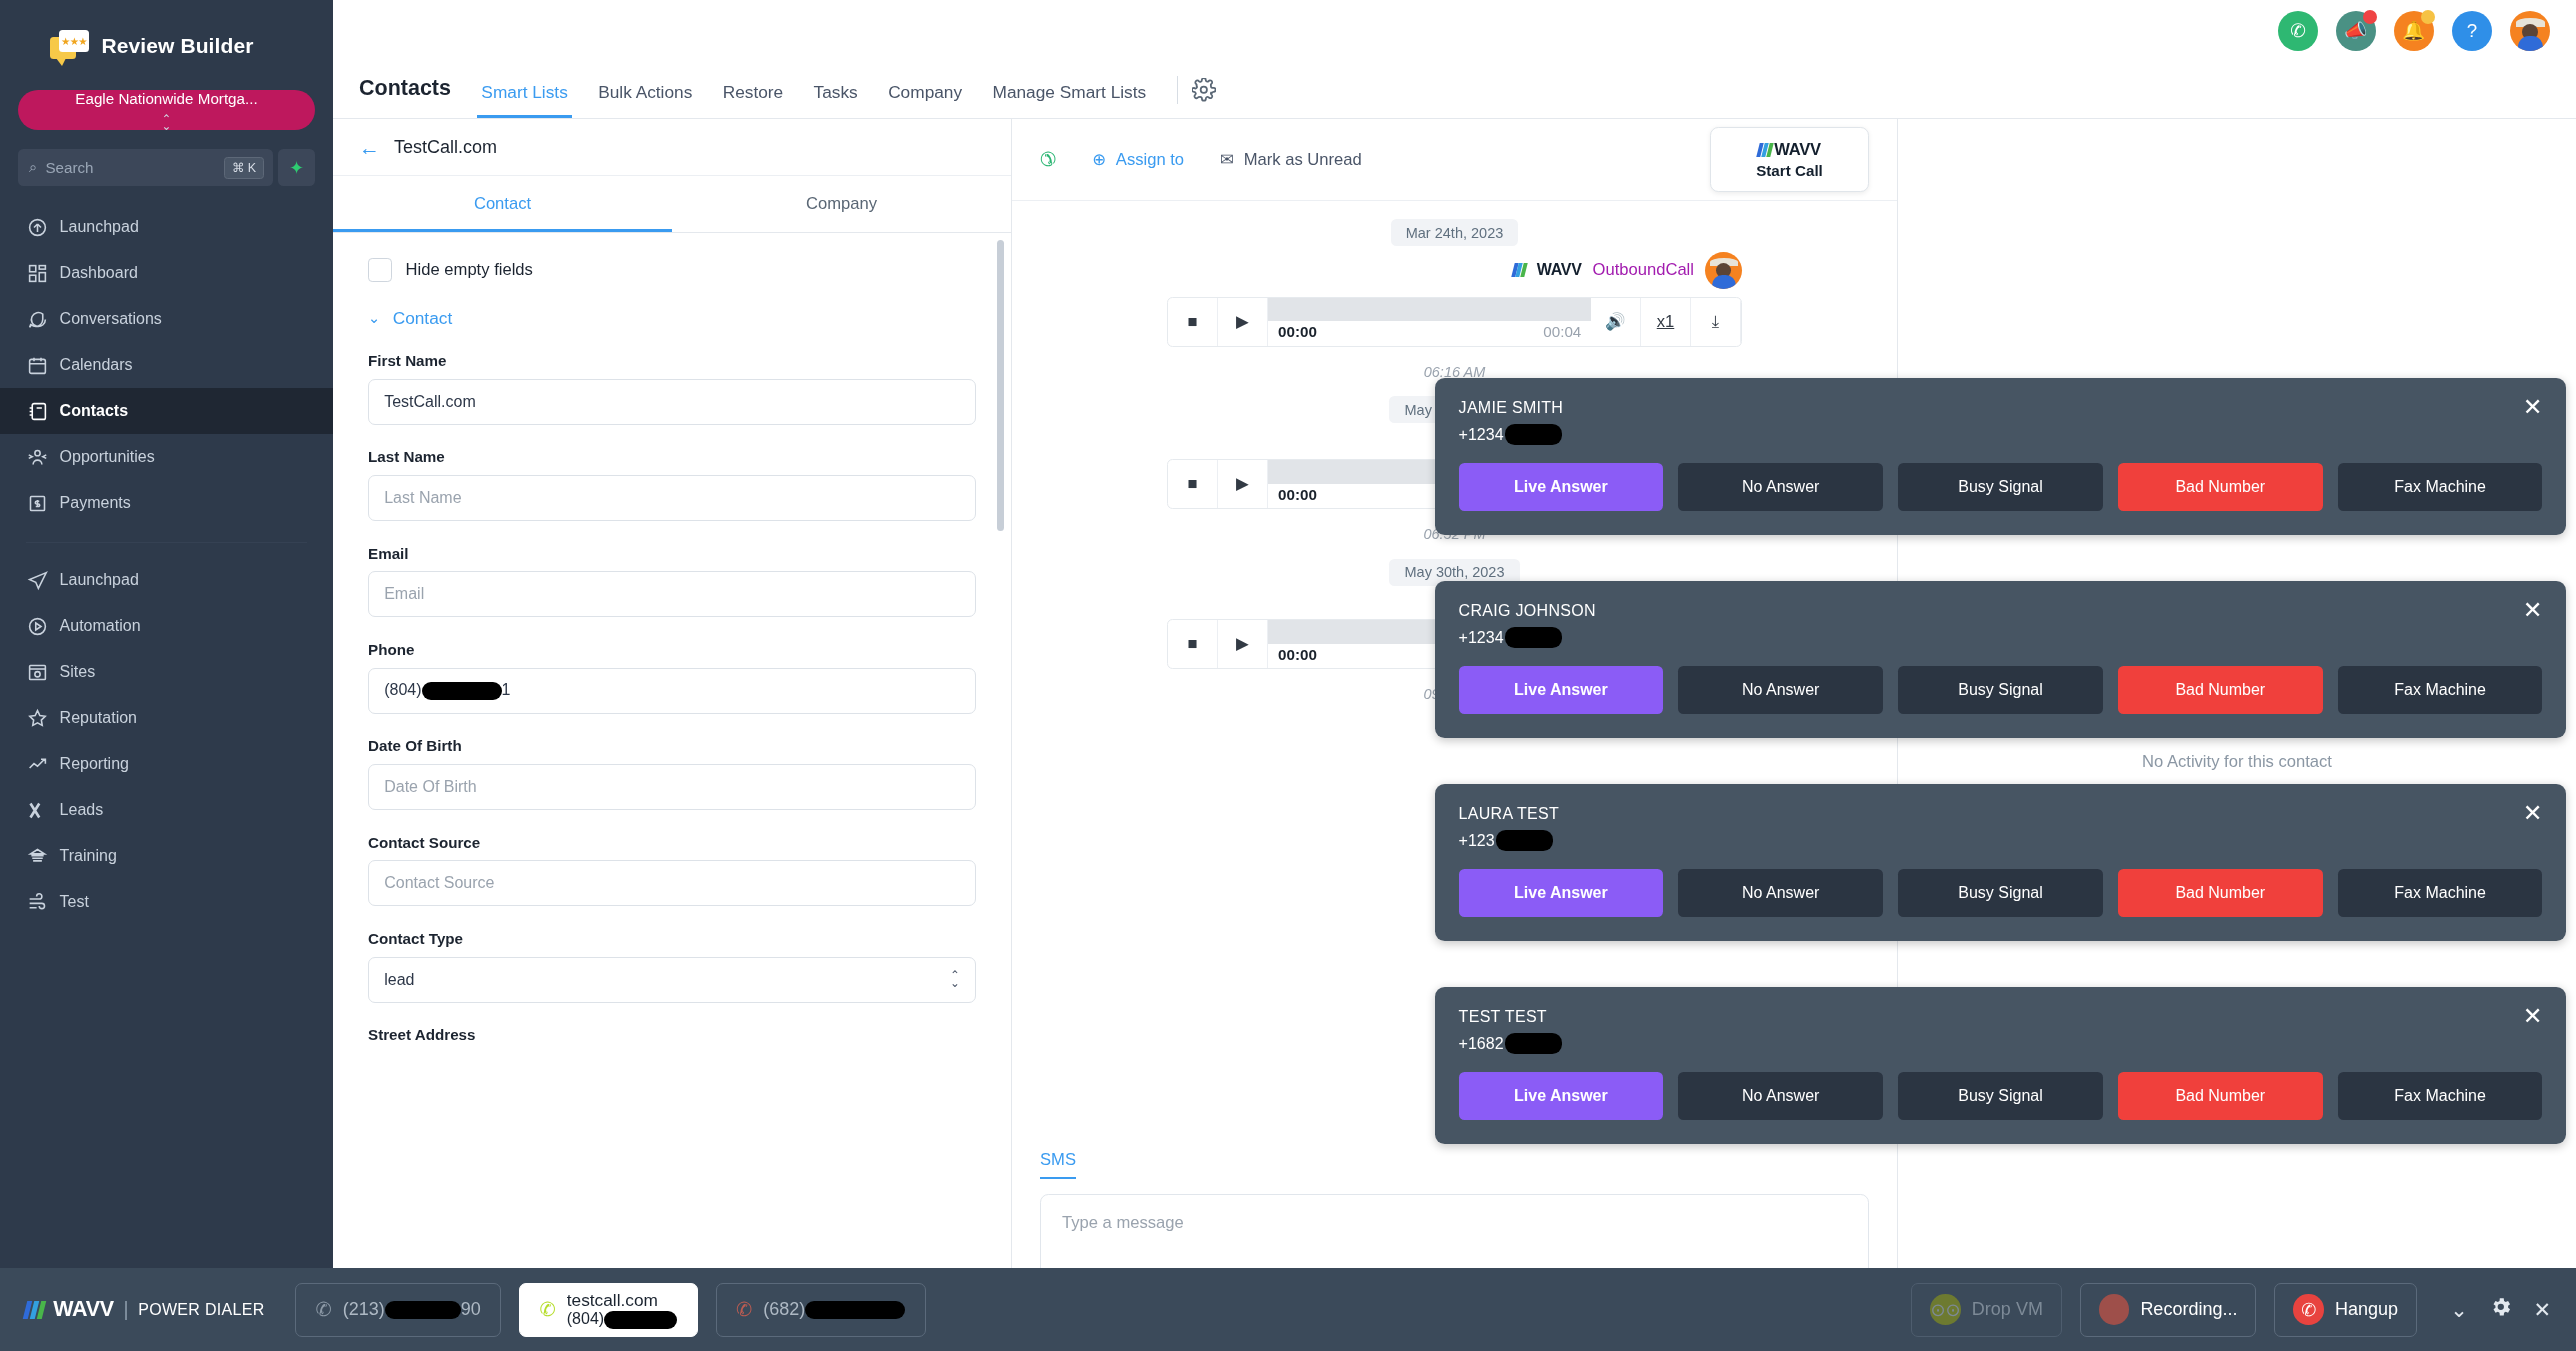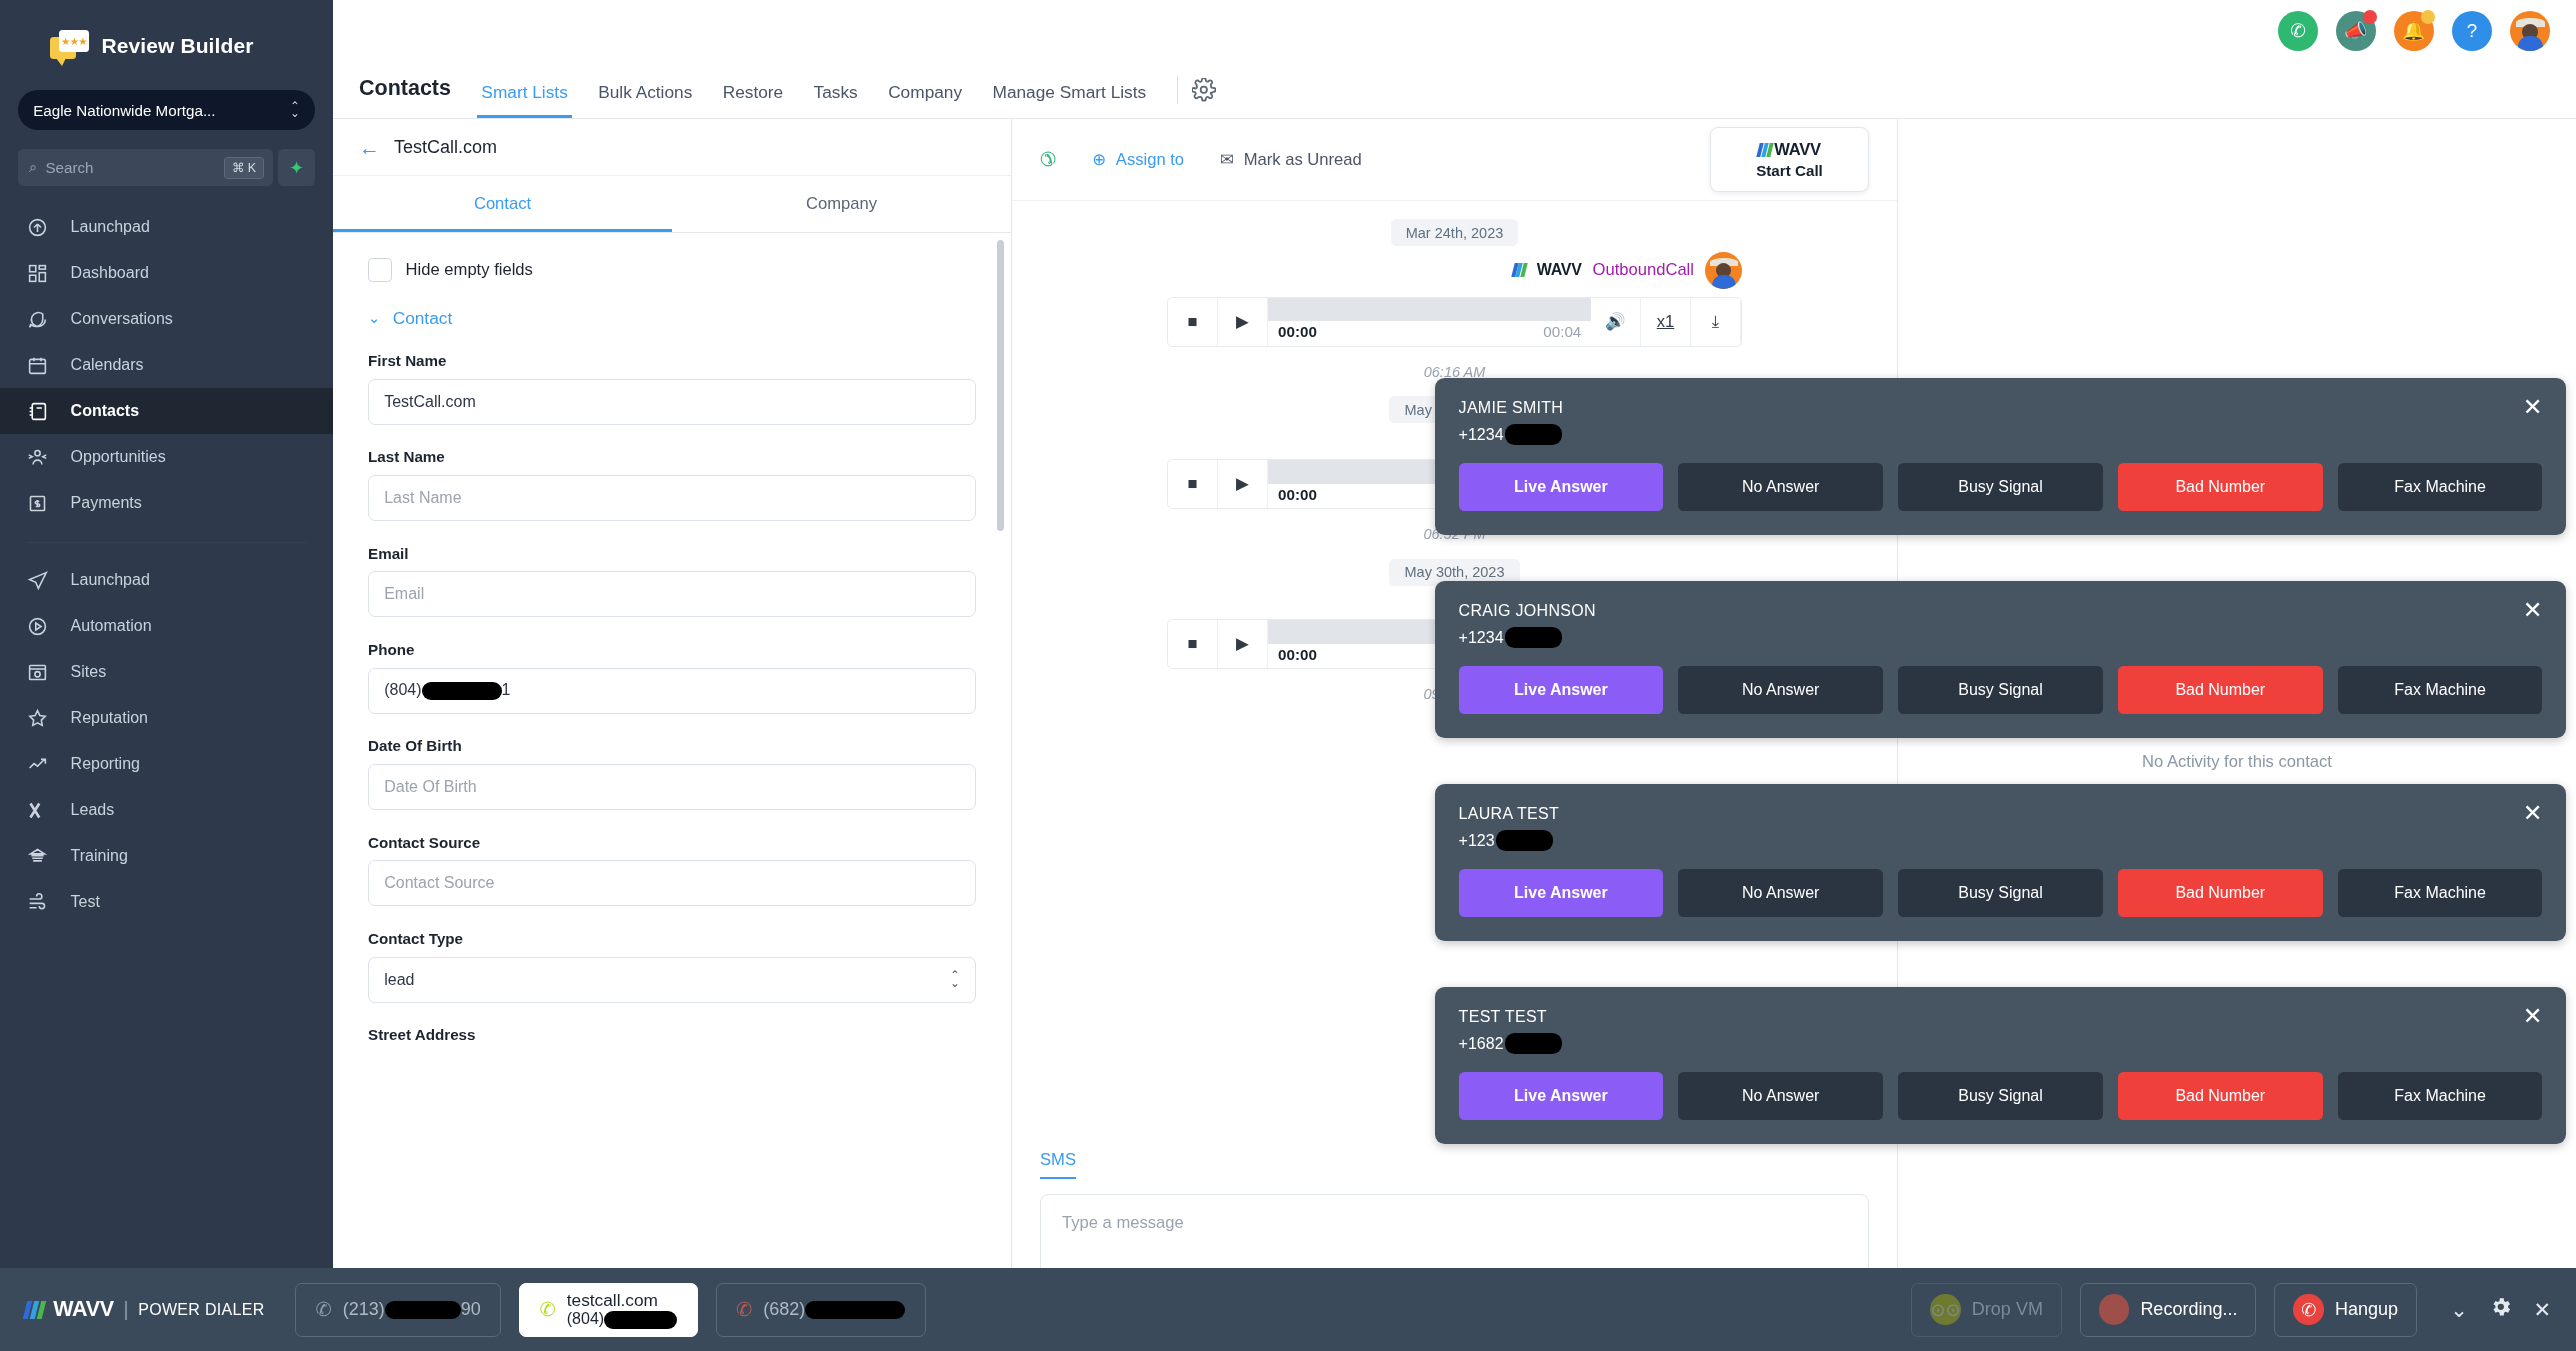--- a/index.html
+++ b/index.html
@@ -28,23 +28,23 @@
     border-top: 8.3px solid #f7c948;
   }
   .brand-logo .white {
     position: absolute; left: 9px; top: 1.4px; width: 30px; height: 21.5px;
     background: #fff; border-radius: 3.5px; display:flex; align-items:center;
     justify-content:center; gap:0.7px; font-size: 10.4px; color: #f0a51e; letter-spacing:-0.7px;
   }
   .brand-name { font-size: 21px; font-weight: bold; color: #fff; letter-spacing: 0.1px; }
 
   .loc-select {
-    margin: 28px 18px 0 18px; height: 40px; background: #0f172a;
+    margin: 28px 18px 0 18px; height: 40px; background: #be185d;
     border-radius: 20px; display: flex; align-items: center;
-    padding: 0 15.2px 0 15.2px; color: #fff; font-size: 15.2px; justify-content: space-between;
+    padding: 0 15.2px 0 15.2px; color: #fff; font-size: 15.2px; justify-content: space-between; flex-direction: column;
   }
   .updown { display:flex; flex-direction:column; line-height:.6; font-size:11.8px; color:#cfd6e0; }
 
   .search-row { margin: 19.4px 18px 0 18px; display: flex; gap: 5.5px; }
   .search-box {
     flex: 1; height: 37px; background: #3c4759; border-radius: 5.5px;
     display: flex; align-items: center; padding: 0 8.3px 0 11px; gap: 8.3px;
   }
   .search-box .sq { font-size: 14.5px; color: #9aa6b6; }
   .search-ph { flex:1; color: #9aa6b6; font-size: 15.2px; }
@@ -52,21 +52,21 @@
     background: #55607289; color: #d7dde6; font-size: 12.5px; padding: 2.8px 7px;
     border-radius: 3.5px; border: 0.7px solid #5d6878;
   }
   .ai-btn {
     width: 37px; height: 37px; background: #3c4759; border-radius: 5.5px;
     display:flex; align-items:center; justify-content:center; color:#2ecc71; font-size: 18px;
   }
 
   .nav { margin-top: 18px; }
   .nav-item {
-    height: 46px; display: flex; align-items: center; gap: 21px;
+    height: 46px; display: flex; align-items: center; gap: 10px;
     padding-left: 26px; color: #c9d2dd; font-size: 16px; position: relative;
   }
   .nav-item.active { background: #1f2733; color: #fff; font-weight: bold; }
   .nav-ico { width: 23.6px; height: 23.6px; display:flex; align-items:center; justify-content:center; }
   .nav-ico svg { width: 21px; height: 21px; stroke: currentColor; fill: none; stroke-width: 1.8; }
   .nav-divider { height: 0.7px; background: #46536750; margin: 15.2px 26px; }
 
   
   .main { flex: 1; height: 1351px; display: flex; flex-direction: column; background: #fff; min-width:0; }
 

